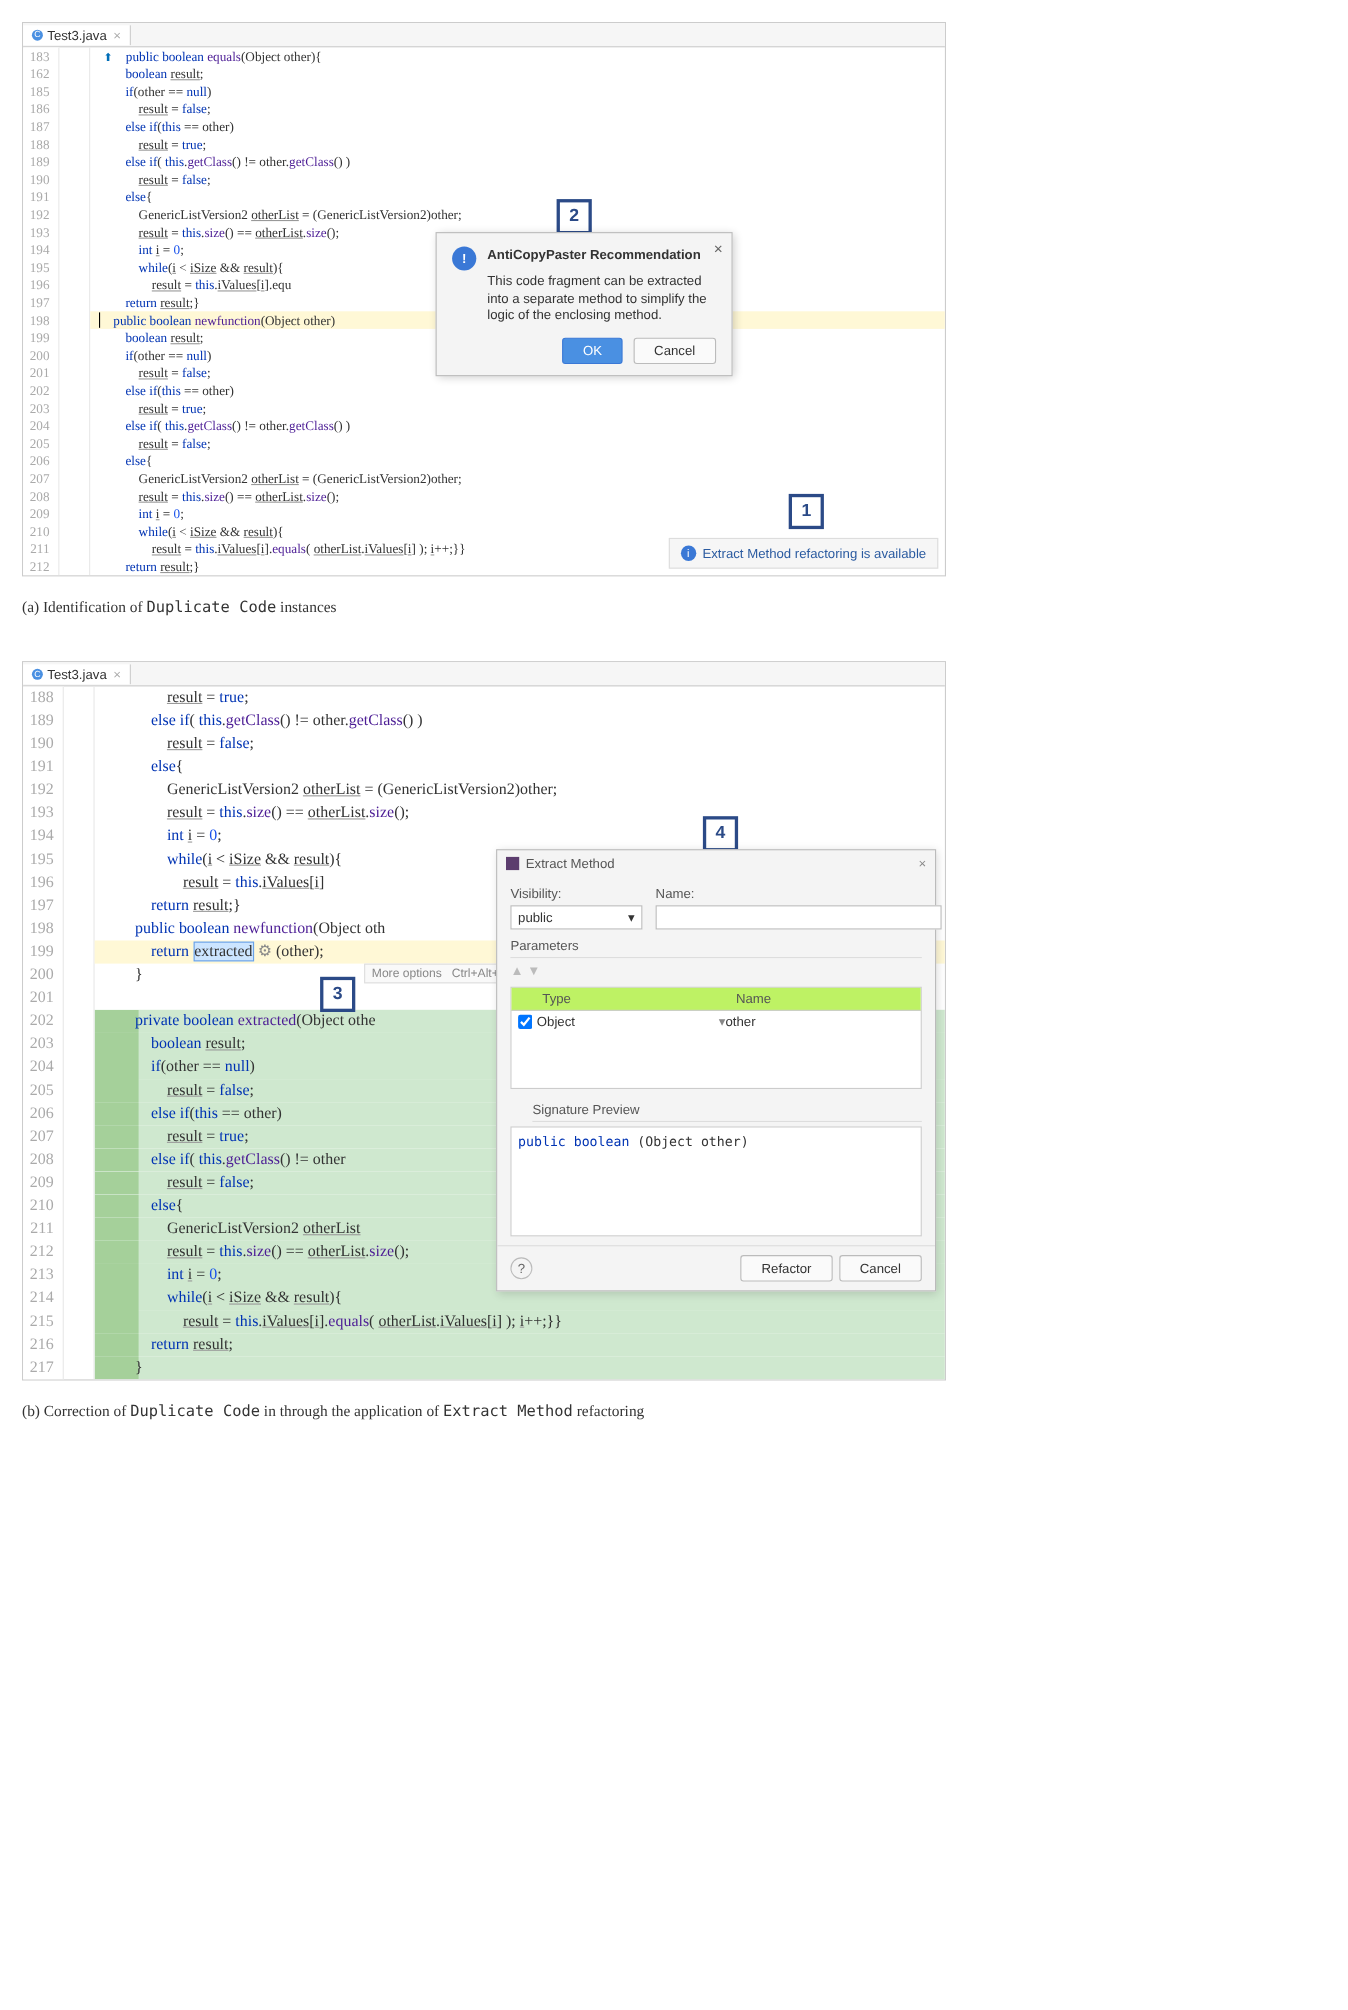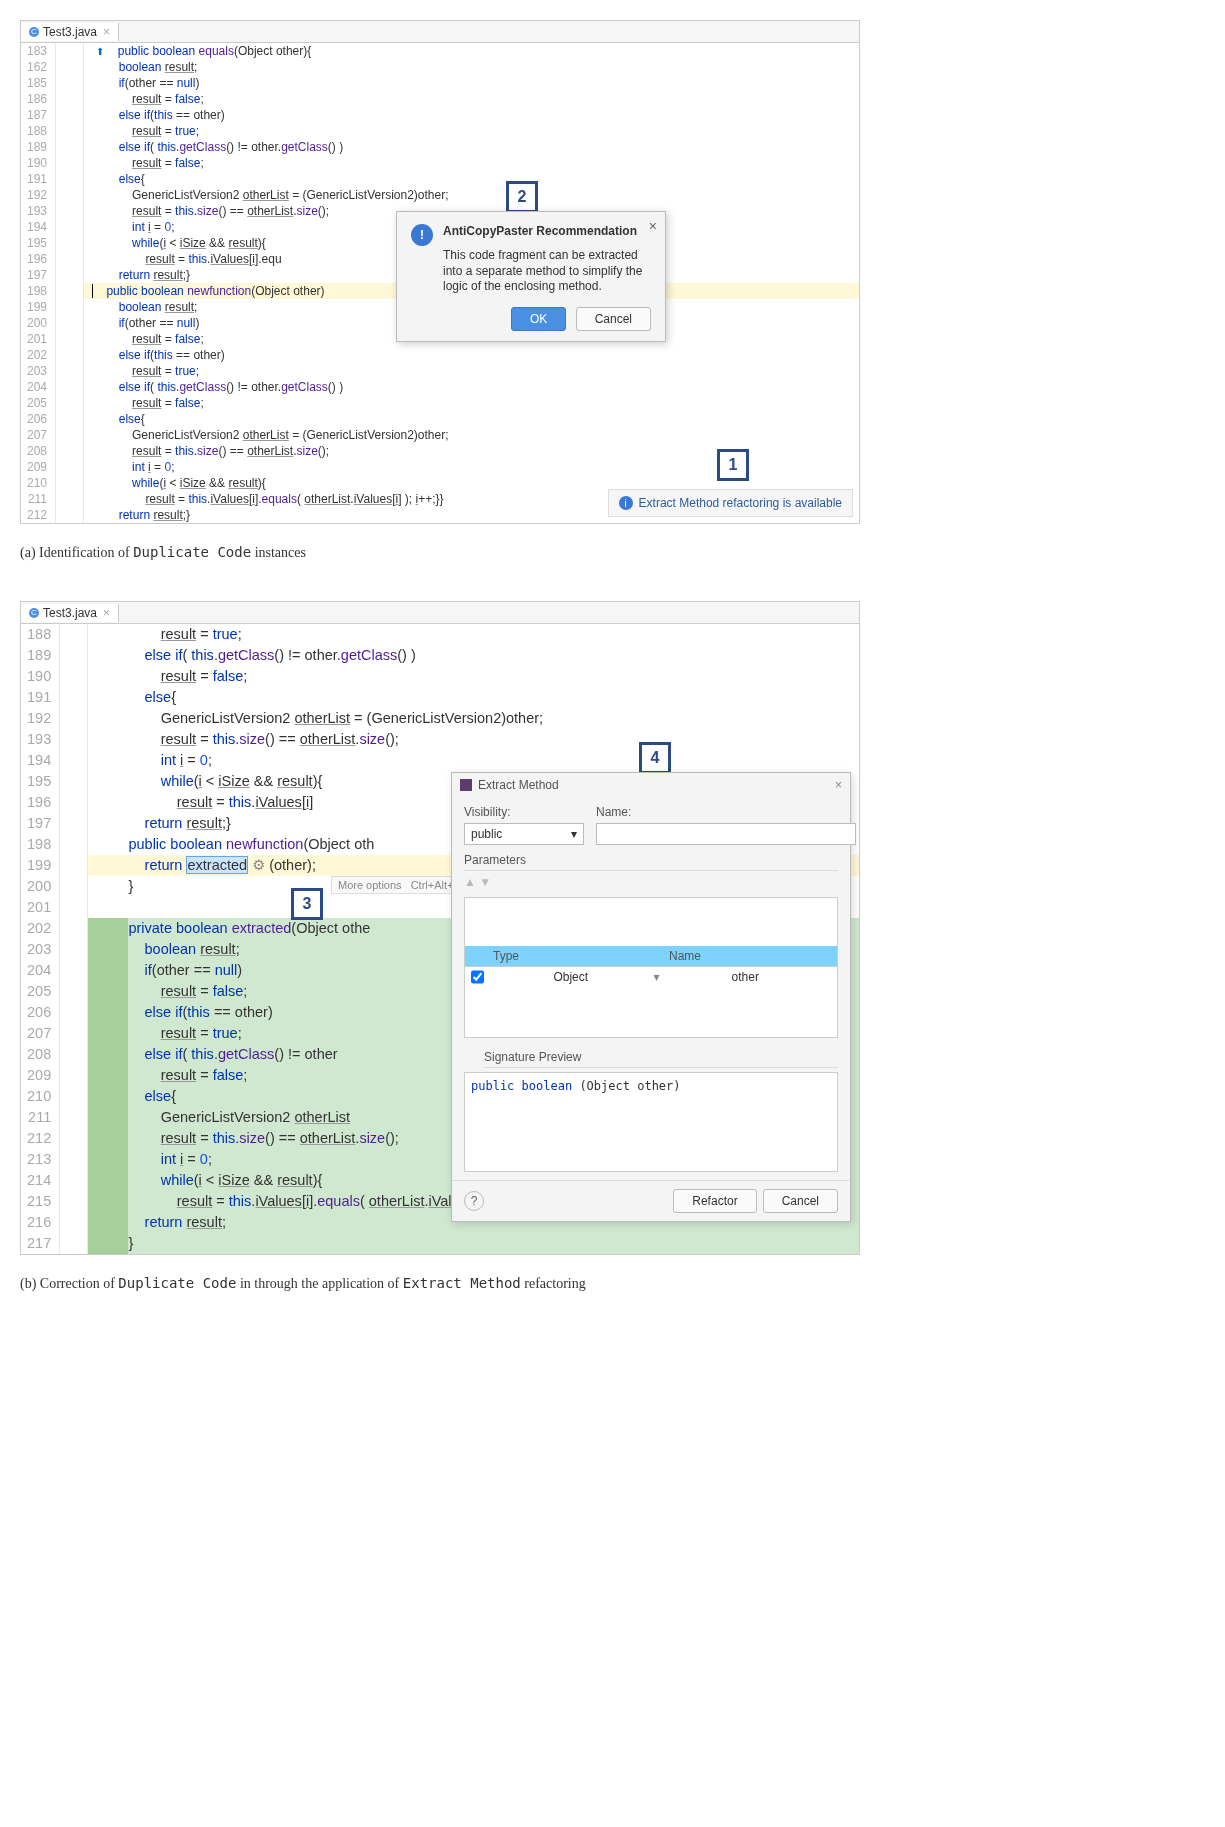--- a/index.html
+++ b/index.html
@@ -3,21 +3,21 @@
 <meta charset="utf-8">
 <style>
   * { box-sizing: border-box; margin: 0; padding: 0; }
   body { background: #fff; font-family: "Segoe UI", Arial, sans-serif; font-size: 13px; color: #333; }
   .figure { margin-bottom: 40px; }
   .panel { border: 1px solid #ccc; background: #fff; position: relative; margin: 20px; }
   .tab-bar { border-bottom: 1px solid #ccc; background: #f6f6f6; height: 22px; display:flex; align-items:center;}
   .tab { display:flex; align-items:center; padding: 2px 8px; background:#fff; border-right:1px solid #ccc; font-size:12px;}
   .tab .dot { width:10px;height:10px;border-radius:50%;background:#4a90e2;color:#fff;font-size:8px;display:flex;align-items:center;justify-content:center;margin-right:4px;}
   .tab-close{margin-left:6px;color:#aaa;font-size:12px;}
-  .editor { display:flex; font-family: Liberation Sans, sans-serif; font-size:12px; overflow:hidden;}
+  .editor { display:flex; font-family: Liberation Serif, serif; font-size:12px; overflow:hidden;}
   .editor.large{font-size:14.5px;}
   .gutter{ background:#fff; border-right:1px solid #e8e8e8; color:#aaa; text-align:right; padding:0 8px 0 6px;}
   .gutter .ln{ height:16px; line-height:16px; }
   .editor.large .gutter .ln{height:21px;line-height:21px;}
   .grail{ width:28px; border-right:1px solid #e8e8e8; }
   .code{ flex:1; position:relative; }
   .code .line{ height:16px; line-height:16px; white-space:pre; padding-left:8px;}
   .editor.large .code .line{height:21px;line-height:21px;}
   .kw{ color:#0033b3; }
   .num{ color:#1750eb;}
@@ -43,25 +43,25 @@
   .em-title{ padding:5px 8px; display:flex; align-items:center; color:#555;}
   .em-title .sq{ width:12px;height:12px; background:#5c3d6e; margin-right:6px;}
   .em-close{ margin-left:auto; color:#888;}
   .em-body{ padding:8px 12px;}
   .em-row{ display:flex; gap:12px; margin-bottom:6px;}
   .em-label{ color:#555; margin-bottom:4px;}
   .em-select{ border:1px solid #bbb; background:#fff; padding:3px 6px; width:120px; display:flex; justify-content:space-between;}
   .em-input{ border:1px solid #bbb; background:#fff; padding:3px 6px; width:260px; height:22px;}
   .em-section{ color:#555; margin-top:8px; border-bottom:1px solid #ddd; padding-bottom:3px;}
   .em-table{ border:1px solid #ccc; background:#fff; margin-top:4px;}
-  .em-thead{ display:flex; background:#7dd3fc; border-bottom:1px solid #ccc;margin-top:48px;}
+  .em-thead{ display:flex; background:#bef264; border-bottom:1px solid #ccc;}
   .em-th{ padding:3px 8px; flex:1; color:#555;}
   .em-trow{ display:flex; padding:3px 6px;}
   .em-trow .ck{ margin-right:4px;}
-  .em-cell{ flex:1;text-align:center;}
+  .em-cell{ flex:1;}
   .em-sig{ background:#fff; border:1px solid #ccc; padding:6px; font-family:"Consolas",monospace; font-size:12px; height:100px; margin-top:4px;}
   .em-footer{ display:flex; align-items:center; padding:8px 12px; border-top:1px solid #ddd;}
   .em-help{ width:20px;height:20px;border:1px solid #bbb;border-radius:50%;display:flex;align-items:center;justify-content:center;color:#666;}
   .tooltip{ position:absolute; background:#f9f9f9; border:1px solid #ddd; padding:2px 6px; font-size:11px; color:#888;}
   .gear{color:#888;}
   .arrow-icon{ color:#006eb8; font-size:10px; margin-left:4px;}
 </style>
 </head>
 <body>
 

